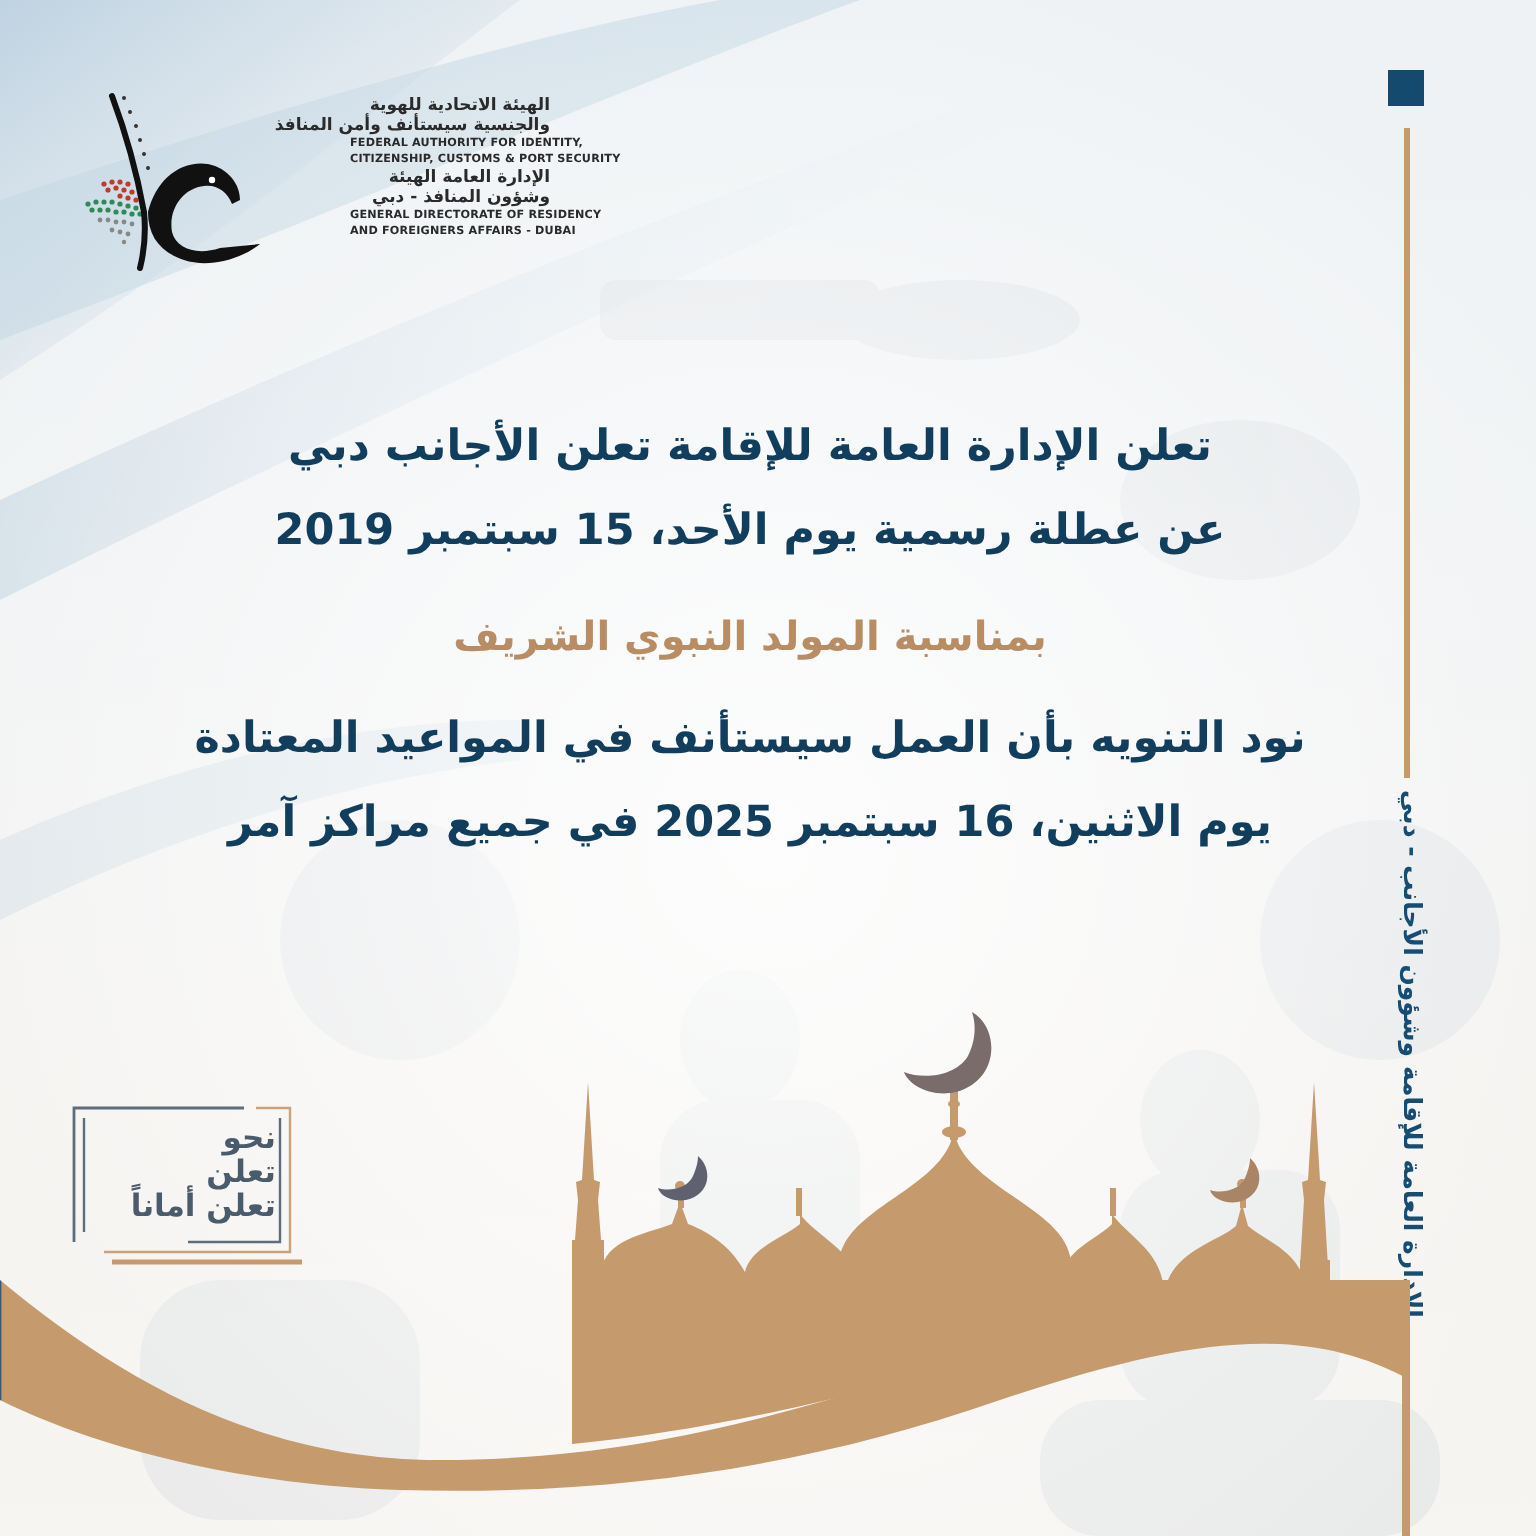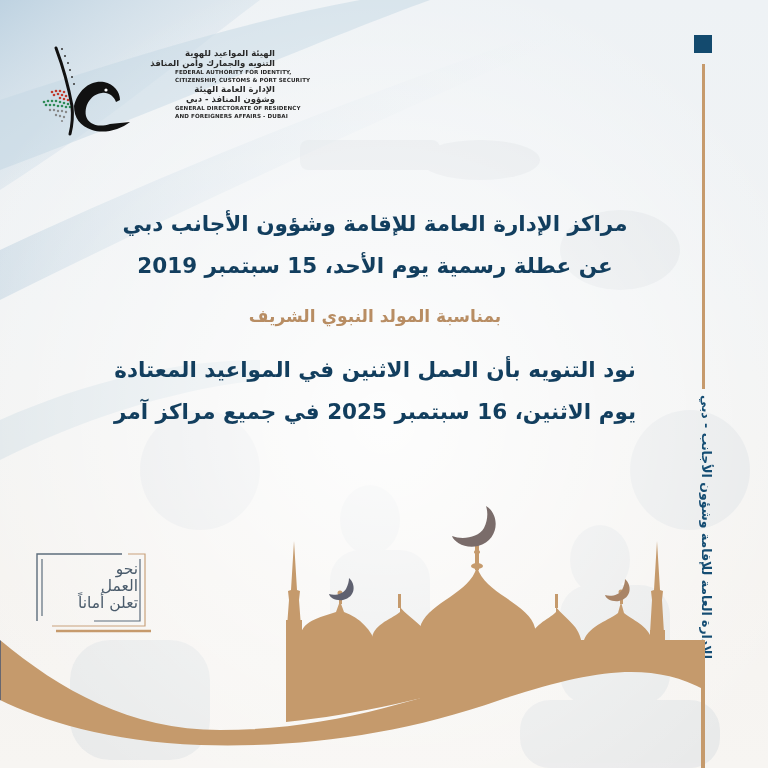--- a/index.html
+++ b/index.html
@@ -9,29 +9,29 @@
       background: linear-gradient(180deg, #eef2f5 0%, #f1f3f4 40%, #f5f3f0 75%, #f7f5f2 100%); }
     .bg-layer { position: absolute; inset: 0; }
     .logo { position: absolute; left: 38px; top: 44px; width: 240px; height: 100px; }
     .logo-text { position: absolute; left: 137px; top: 4px; width: 100px;
       color: #2a2a2a; text-align: left; }
     .logo-text .ar { direction: rtl; text-align: right; font-size: 8.5px; font-weight: bold; line-height: 10px; white-space: nowrap; }
     .logo-text .en { font-size: 5.6px; font-weight: bold; line-height: 8px; letter-spacing: 0.1px; white-space: nowrap; text-align: right; }
     .headline { position: absolute; left: 90px; width: 570px; direction: rtl; text-align: center;
       font-weight: bold; white-space: nowrap; }
     .navy { color: #123e5e; font-size: 21.5px; }
-    .gold { color: #b88d63; font-size: 17px; }
+    .gold { color: #b88d63; font-size: 20px; }
     .accent-square { position: absolute; left: 694px; top: 35px; width: 18px; height: 18px; background: #134a6e; }
     .accent-line { position: absolute; left: 702px; top: 64px; width: 3px; height: 325px; background: #c69a6c; }
     .vertical-text { position: absolute; left: 703px; top: 395px; width: 0; height: 0; }
     .vertical-text span { position: absolute; transform-origin: 0 0; transform: rotate(90deg);
       white-space: nowrap; direction: rtl; color: #154d73; font-size: 12.5px; font-weight: bold; left: 11px; top: 0; }
     .slogan { position: absolute; left: 34px; top: 551px; width: 118px; height: 84px; }
     .slogan-text { position: absolute; right: 14px; top: 10px; direction: rtl; text-align: right;
-      color: #4a5b6b; font-size: 15.5px; line-height: 17px; font-weight: normal; }
+      color: #4a5b6b; font-size: 15.5px; line-height: 17px; font-weight: bold; }
     .svg-full { position: absolute; left: 0; top: 0; }
   </style>
 </head>
 <body>
 
 <div class="canvas">
 
   <svg class="svg-full bg-layer" width="768" height="768" viewBox="0 0 768 768">
     <defs>
       <linearGradient id="sky" x1="0" y1="0" x2="1" y2="1">
@@ -120,54 +120,54 @@
             <circle cx="34" cy="33" r="1"></circle>
             <circle cx="36" cy="40" r="1"></circle>
         </g>
       </g>
 
       <path d="M18 4 C24 20 30 40 34 62 C35 72 34 82 32 90" fill="none" stroke="#111" stroke-width="3" stroke-linecap="round"></path>
       <path d="M36 62 C40 46 52 36 66 38 C76 40 82 48 82 56 L78 58 C76 52 70 48 64 49 C54 50 46 60 48 72 C50 80 60 84 72 80 L92 78 C82 86 66 90 54 86 C42 82 36 74 36 62 Z" fill="#111"></path>
       <circle cx="68" cy="46" r="1.6" fill="#fff"></circle>
     </svg>
     <div class="logo-text">
-      <div class="ar">الهيئة المواعيد للهوية</div>
-      <div class="ar">التنويه والجمارك وأمن المنافذ</div>
+      <div class="ar">الهيئة الاتحادية للهوية</div>
+      <div class="ar">والجنسية سيستأنف وأمن المنافذ</div>
       <div class="en">FEDERAL AUTHORITY FOR IDENTITY,</div>
       <div class="en">CITIZENSHIP, CUSTOMS &amp; PORT SECURITY</div>
       <div class="ar">الإدارة العامة الهيئة</div>
       <div class="ar">وشؤون المنافذ - دبي</div>
       <div class="en">GENERAL DIRECTORATE OF RESIDENCY</div>
       <div class="en">AND FOREIGNERS AFFAIRS - DUBAI</div>
     </div>
   </div>
 
   <div class="accent-square"></div>
   <div class="accent-line"></div>
   <div class="vertical-text">
     <span>الإدارة العامة للإقامة وشؤون الأجانب - دبي</span>
   </div>
 
-  <div class="headline navy" style="top:211px">مراكز الإدارة العامة للإقامة وشؤون الأجانب دبي</div>
+  <div class="headline navy" style="top:211px">تعلن الإدارة العامة للإقامة تعلن الأجانب دبي</div>
   <div class="headline navy" style="top:253px">عن عطلة رسمية يوم الأحد، 15 سبتمبر 2019</div>
   <div class="headline gold" style="top:306px">بمناسبة المولد النبوي الشريف</div>
-  <div class="headline navy" style="top:357px">نود التنويه بأن العمل الاثنين في المواعيد المعتادة</div>
+  <div class="headline navy" style="top:357px">نود التنويه بأن العمل سيستأنف في المواعيد المعتادة</div>
   <div class="headline navy" style="top:399px">يوم الاثنين، 16 سبتمبر 2025 في جميع مراكز آمر</div>
 
   <div class="slogan">
     <svg width="118" height="84" viewBox="0 0 118 84" style="position:absolute;left:0;top:0">
       <path d="M88 3 L3 3 L3 70" fill="none" stroke="#5d6d7c" stroke-width="1.4"></path>
       <path d="M8 8 L8 65" fill="none" stroke="#5d6d7c" stroke-width="1.2"></path>
       <path d="M106 8 L106 70 L60 70" fill="none" stroke="#5d6d7c" stroke-width="1.2"></path>
       <path d="M94 3 L111 3 L111 75 L18 75" fill="none" stroke="#c9a27c" stroke-width="1.2"></path>
       <line x1="22" y1="80" x2="117" y2="80" stroke="#c69a6c" stroke-width="2.4"></line>
     </svg>
     <div class="slogan-text">
       <div>نحو</div>
-      <div>العمل</div>
+      <div>تعلن</div>
       <div>تعلن أماناً</div>
     </div>
   </div>
 
   <svg class="svg-full" width="768" height="768" viewBox="0 0 768 768">
     <defs>
       <linearGradient id="waveGrad" x1="0" y1="0" x2="1" y2="0" gradientUnits="userSpaceOnUse">
         <stop offset="0" stop-color="#0f4b72"></stop>
         <stop offset="0.42" stop-color="#5a6171"></stop>
         <stop offset="0.68" stop-color="#86756e"></stop>

